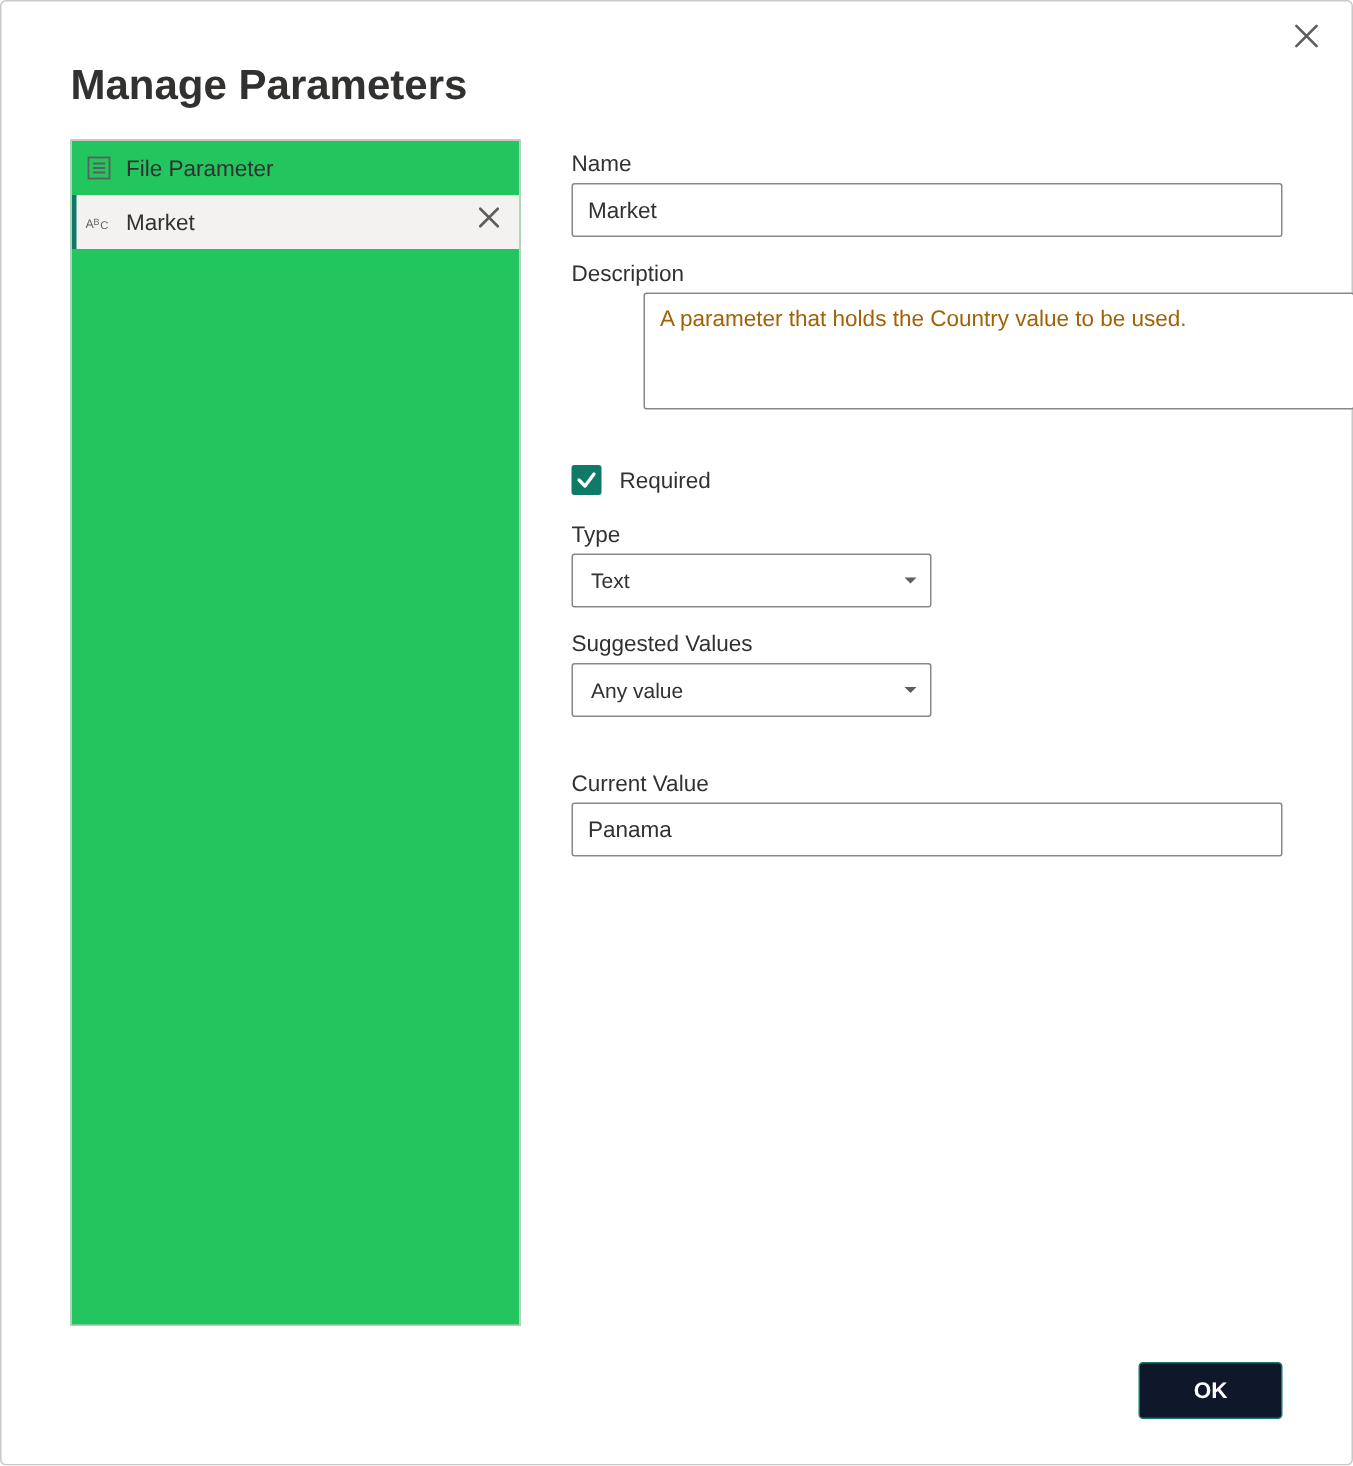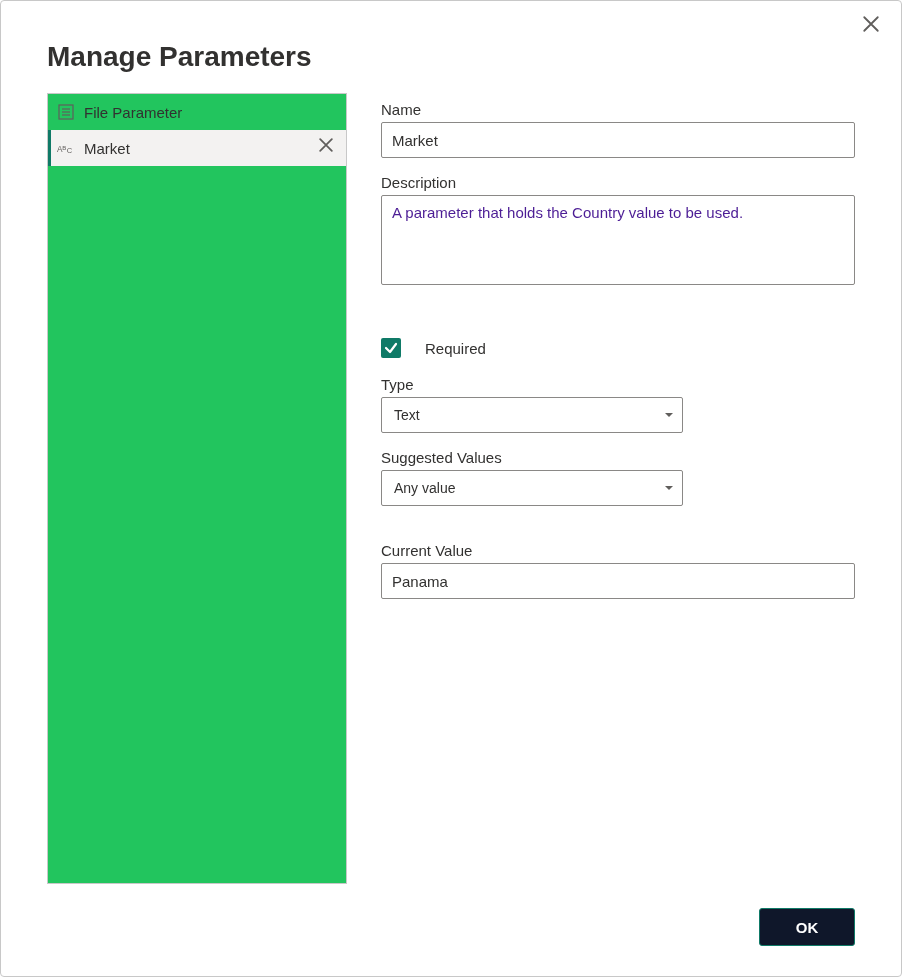--- a/index.html
+++ b/index.html
@@ -121,50 +121,51 @@
     border: 1px solid #8a8886;
     border-radius: 2px;
     padding: 0 10px;
     font-size: 15px;
     font-family: inherit;
     color: #323130;
     background: #fff;
   }
   textarea.desc-input {
     width: 100%;
-    height: 90px;
+    height: 78px;
     border: 1px solid #8a8886;
     border-radius: 2px;
     padding: 8px 10px;
     font-size: 15px;
     font-family: inherit;
-    color: #4c1d95;
+    color: #a16207;
     resize: none;
+    margin-left: 48px;
   }
   .checkbox-row {
     display: flex;
     align-items: center;
-    gap: 24px;
-    margin-top: 40px;
+    gap: 12px;
+    margin-top: 24px;
     margin-bottom: 2px;
   }
   .checkbox {
     width: 20px; height: 20px;
     background: #0f7a67;
     border-radius: 2px;
     display: flex;
     align-items: center;
     justify-content: center;
     cursor: pointer;
     flex: 0 0 auto;
   }
   .checkbox svg { width: 14px; height: 14px; stroke: #fff; }
   .checkbox-label { font-size: 15px; }
   .dropdown {
-    width: 302px;
+    width: 240px;
     height: 36px;
     border: 1px solid #8a8886;
     border-radius: 2px;
     display: flex;
     align-items: center;
     padding: 0 8px 0 12px;
     cursor: pointer;
     background: #fff;
     justify-content: space-between;
   }

